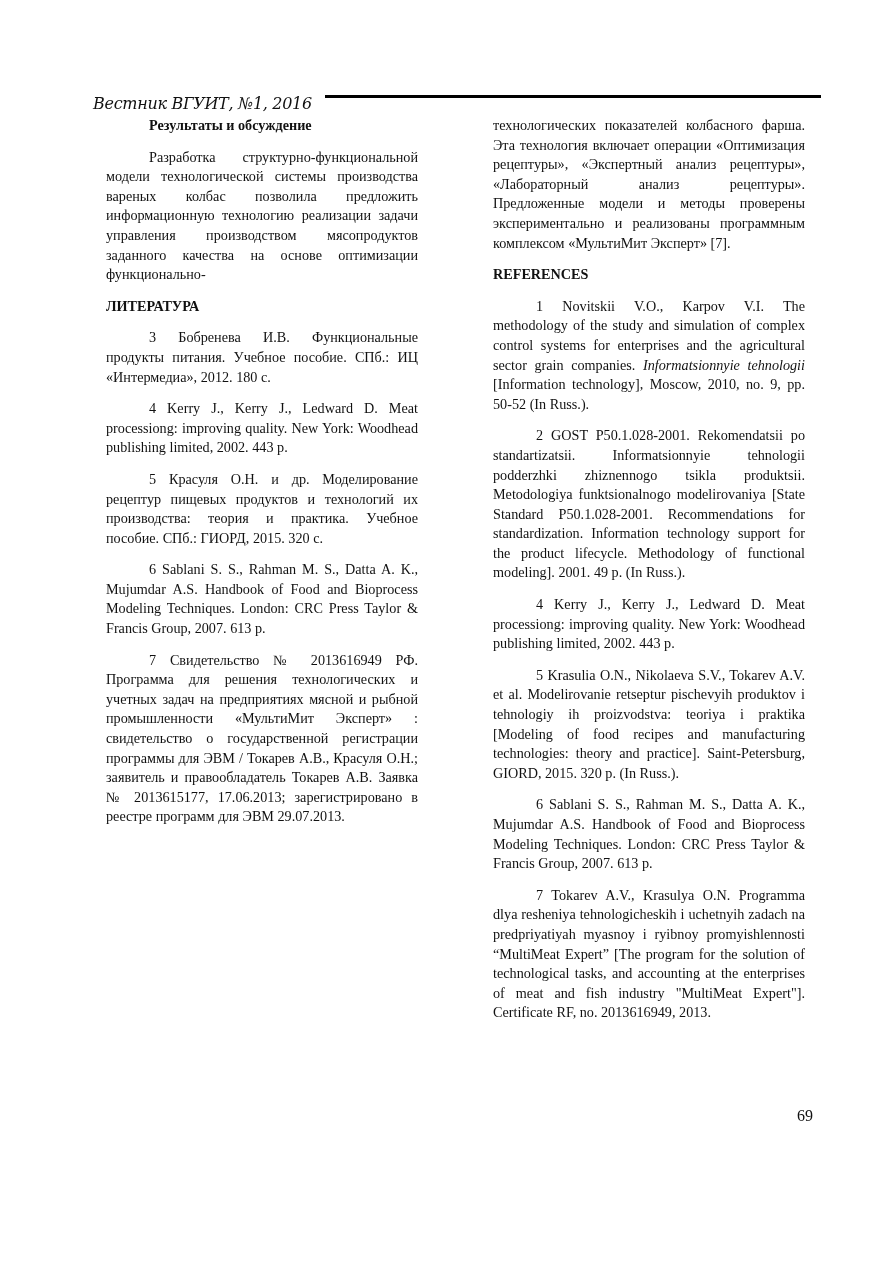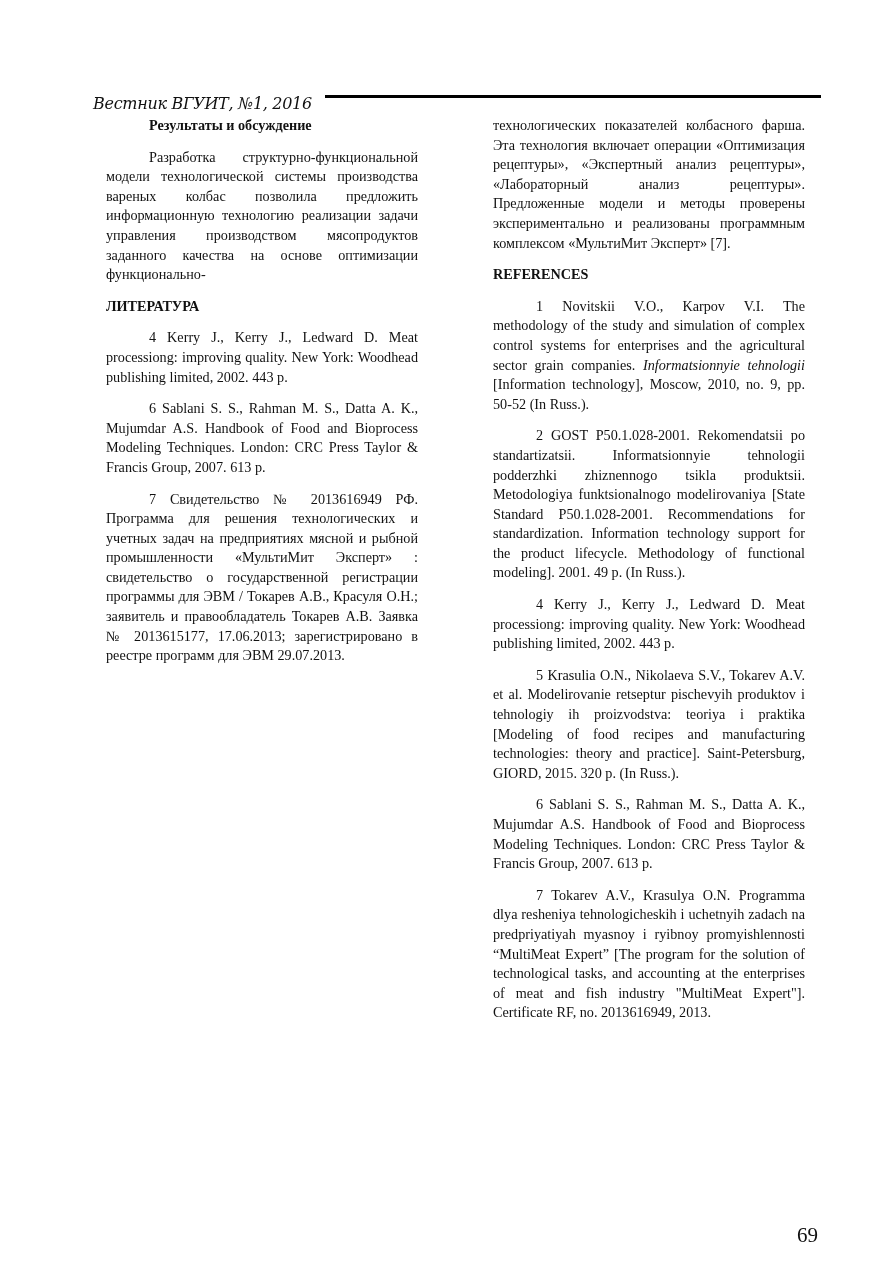--- a/index.html
+++ b/index.html
@@ -11,36 +11,38 @@
   .header-rule { position: absolute; left: 232px; right: 0; top: 17px; height: 3px; background: #000; }
   .col { position: absolute; top: 104px; width: 336px; font-size: 14.2px; line-height: 19.6px;
          text-align: justify; hyphens: none; }
   .col.left { left: 94px; }
   .col.right { left: 481px; }
   .col p { margin: 12px; text-indent: 43px; }
   .subhead { font-weight: bold; text-indent: 43px; margin: 0; }
   .sec-title { text-align: left; font-weight: bold; margin: 19px 0 20px 0; text-indent: 0 !important; }
   .ref { margin: 0; text-indent: 43px; }
   .ref em { font-style: italic; }
-  .page-num { position: absolute; left: 797px; top: 1223px; font-size: 21px; }
+  .page-num { position: absolute; left: 797px; top: 1107px; font-size: 16px; }
 </style>
 </head>
 <body>
 
 <div class="header">
   <span class="journal">Вестник ВГУИТ, №1, 2016</span>
   <div class="header-rule"></div>
 </div>
 
 <div class="col left">
   <p class="subhead">Результаты и обсуждение</p>
   <p>Разработка структурно-функциональной модели технологической системы производства вареных колбас позволила предложить информационную технологию реализации задачи управления производством мясопродуктов заданного качества на основе оптимизации функционально-</p>
   <p class="sec-title">ЛИТЕРАТУРА</p>
   <div>
+    <p class="ref">3 Бобренева И.В. Функциональные продукты питания. Учебное пособие. СПб.: ИЦ «Интермедиа», 2012. 180 с.</p>
     <p class="ref">4 Kerry J., Kerry J., Ledward D. Meat processiong: improving quality. New York: Woodhead publishing limited, 2002. 443 p.</p>
+    <p class="ref">5 Красуля О.Н. и др. Моделирование рецептур пищевых продуктов и технологий их производства: теория и практика. Учебное пособие. СПб.: ГИОРД, 2015. 320 с.</p>
     <p class="ref">6 Sablani S. S., Rahman M. S., Datta A. K., Mujumdar A.S. Handbook of  Food and Bioprocess Modeling Techniques. London: CRC Press Taylor &amp; Francis Group, 2007. 613 p.</p>
     <p class="ref">7 Свидетельство № 2013616949 РФ. Программа для решения технологических и учетных задач на предприятиях мясной и рыбной промышленности «МультиМит Эксперт» : свидетельство о государственной регистрации программы для ЭВМ / Токарев А.В., Красуля О.Н.; заявитель и правообладатель Токарев А.В. Заявка № 2013615177, 17.06.2013; зарегистрировано в реестре программ для ЭВМ 29.07.2013.</p>
   </div>
 </div>
 
 <div class="col right">
   <p style="text-indent:0">технологических показателей колбасного фарша. Эта технология включает операции «Оптимизация рецептуры», «Экспертный анализ рецептуры», «Лабораторный анализ рецептуры». Предложенные модели и методы проверены экспериментально и реализованы программным комплексом «МультиМит Эксперт» [7].</p>
   <p class="sec-title">REFERENCES</p>
   <div>
     <p class="ref"><span>1 Novitskii V.O., Karpov V.I. The methodology of the study and simulation of complex control systems for enterprises and the agricultural sector grain companies. </span><em>Informatsionnyie tehnologii</em><span> [Information technology], Moscow, 2010, no. 9, pp. 50-52 (In Russ.).</span></p>

